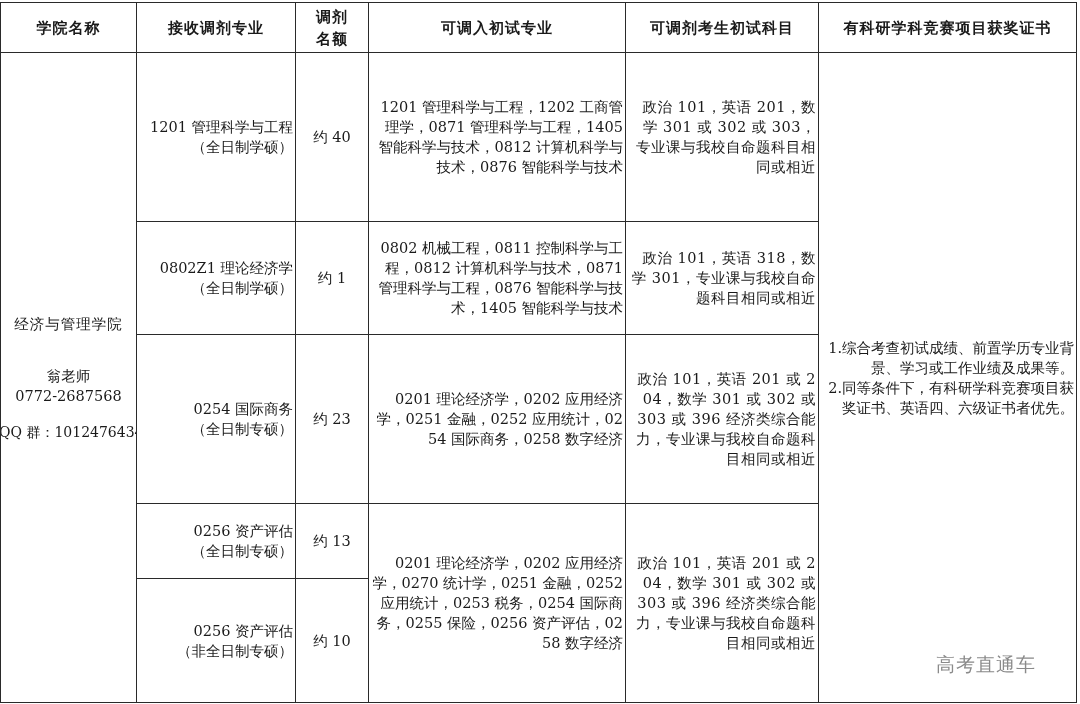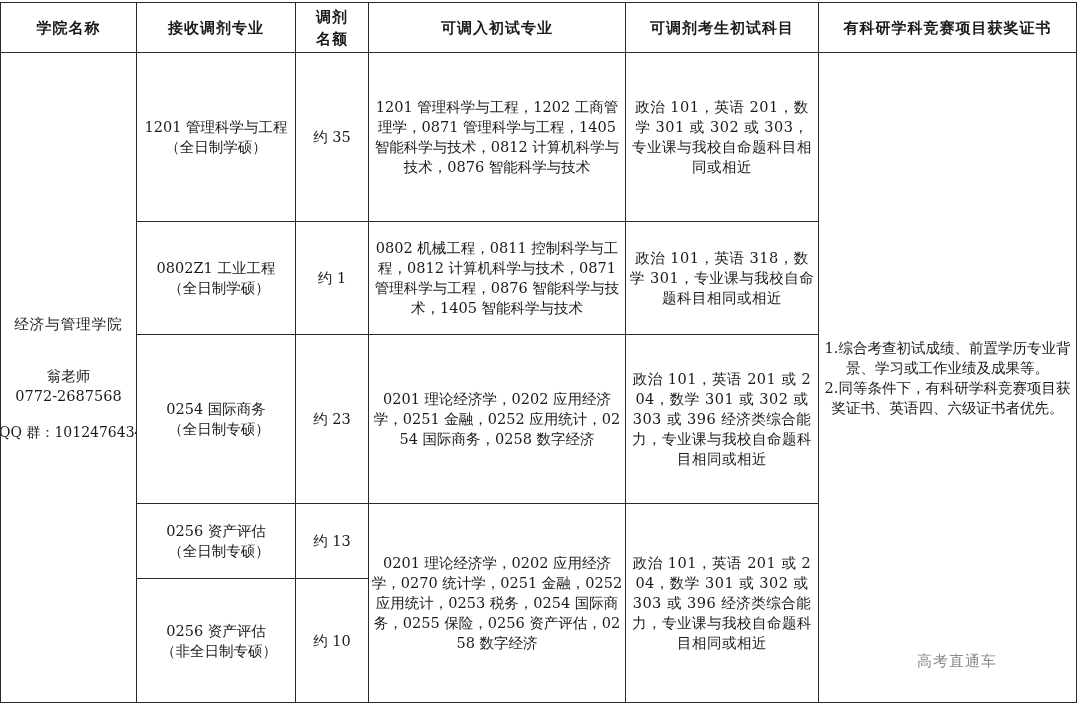--- a/index.html
+++ b/index.html
@@ -16,34 +16,34 @@
     font-size: 14.5px;
     line-height: 20px;
     vertical-align: middle;
     word-break: break-all;
     overflow: hidden;
   }
   table.main th {
     font-family: "DejaVu Sans", "Liberation Sans", sans-serif;
     font-weight: bold; font-size: 15px; text-align: center; letter-spacing: 1px;
   }
-  .l { text-align: center; }
+  .l { text-align: right; }
   .quota { text-align: center; font-size: 15px; }
   .college-block { text-align: center; }
   .college-block .name { display:block; margin-bottom: 32px; letter-spacing: 1px; }
   .college-block .contact { display:block; }
   .college-block .qq { display:block; margin-top: 16px; font-size: 14px; white-space: nowrap; margin-left:-4px; }
   .major-name { display:block; }
   .major-type { display:block; padding-left: 6px; }
   .subjects { letter-spacing: 0.5px; }
   .principles { font-size: 14.5px; line-height: 26px; }
   .watermark {
-    position: absolute; left: 917px; top: 652px;
+    position: absolute; left: 936px; top: 652px;
     font-family: Liberation Sans, sans-serif;
-    font-size: 15px; color: #8a8a8a; letter-spacing: 1px;
+    font-size: 19px; color: #8a8a8a; letter-spacing: 1px;
   }
 </style>
 </head>
 <body>
 
 <table class="main">
   <colgroup>
     <col style="width:136px">
     <col style="width:159px">
     <col style="width:73px">
@@ -64,32 +64,32 @@
   <tr style="height:169px">
     <td rowspan="5" class="college-block">
       <span class="name">经济与管理学院</span>
       <span class="contact">翁老师</span>
       <span class="contact">0772-2687568</span>
       <span class="qq">QQ 群：1012476434</span>
     </td>
     <td class="l">
       <span>1201 管理科学与工程</span><span>（全日制学硕）</span>
     </td>
-    <td class="quota">约 35</td>
+    <td class="quota">约 40</td>
     <td class="l">1201 管理科学与工程，1202 工商管理学，0871 管理科学与工程，1405 智能科学与技术，0812 计算机科学与技术，0876 智能科学与技术</td>
     <td class="l subjects">政治 101，英语 201，数学 301 或 302 或 303，专业课与我校自命题科目相同或相近</td>
     <td rowspan="5" class="l principles">
       <div>1.综合考查初试成绩、前置学历专业背景、学习或工作业绩及成果等。</div>
       <div>2.同等条件下，有科研学科竞赛项目获奖证书、英语四、六级证书者优先。</div>
     </td>
   </tr>
 
   <tr style="height:113px">
     <td class="l">
-      <span class="major-name">0802Z1 工业工程</span>
+      <span class="major-name">0802Z1 理论经济学</span>
       <span class="major-type">（全日制学硕）</span>
     </td>
     <td class="quota">约 1</td>
     <td class="l">0802 机械工程，0811 控制科学与工程，0812 计算机科学与技术，0871 管理科学与工程，0876 智能科学与技术，1405 智能科学与技术</td>
     <td class="l subjects">政治 101，英语 318，数学 301，专业课与我校自命题科目相同或相近</td>
   </tr>
 
   <tr style="height:169px">
     <td class="l">
       <span class="major-name">0254 国际商务</span>

